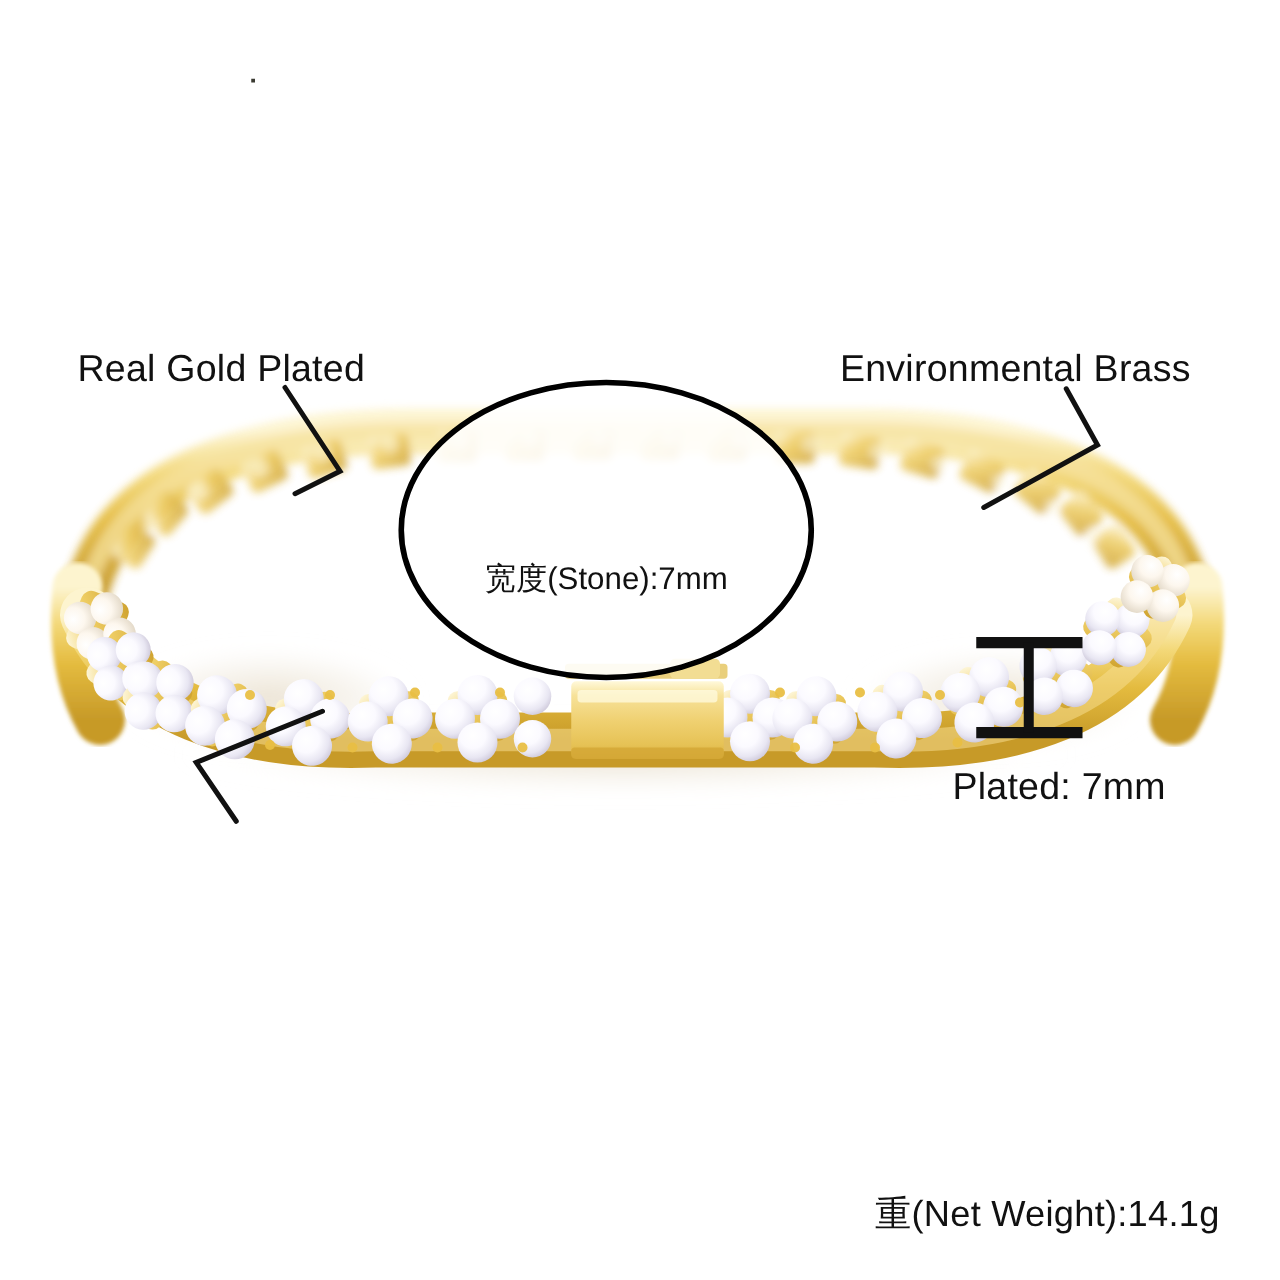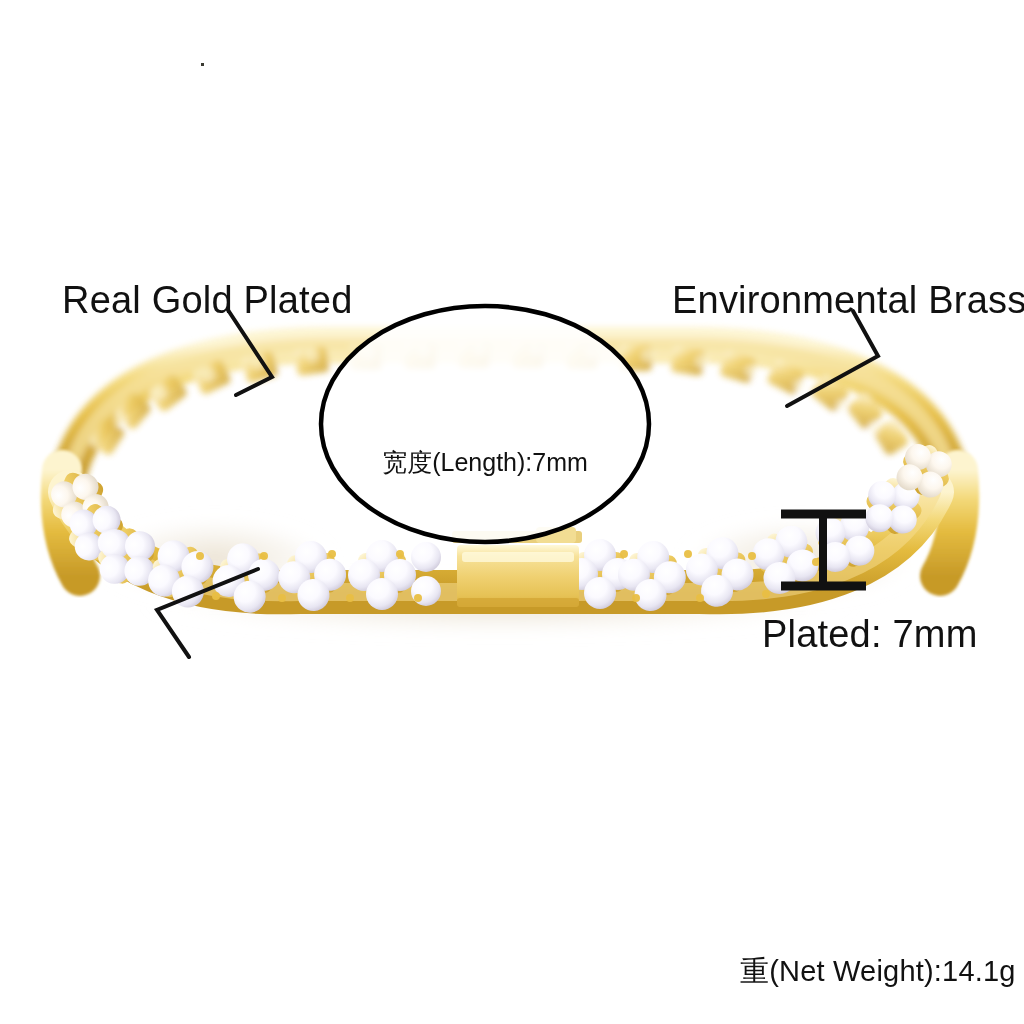--- a/index.html
+++ b/index.html
@@ -26,22 +26,22 @@
   }
 
   
   .anno {
     position: absolute;
     white-space: nowrap;
     color: #111111;
     font-weight: 400;
     letter-spacing: .2px;
   }
-  .anno-lg { font-size: 38px; }
-  .anno-md { font-size: 29px; margin-left: 40px; }
+  .anno-lg { font-size: 30px; }
+  .anno-md { font-size: 29px; }
 
   .sup {
     font-size: .62em;
     vertical-align: super;
     line-height: 0;
   }
 
   
   #oval-wrap {
     position: absolute;
@@ -339,21 +339,21 @@
       <line x1="781" y1="514" x2="866" y2="514" stroke="#111" stroke-width="9" stroke-linecap="butt"></line>
       <line x1="781" y1="586" x2="866" y2="586" stroke="#111" stroke-width="9" stroke-linecap="butt"></line>
       <line x1="823" y1="514" x2="823" y2="586" stroke="#111" stroke-width="8"></line>
     </g>
   </svg>
 
   <div id="oval-wrap">
     <svg viewBox="0 0 334 242">
       <ellipse cx="167" cy="121" rx="164" ry="118" fill="#ffffff" fill-opacity="0.9" stroke="#000000" stroke-width="4.5"></ellipse>
     </svg>
-    <div class="oval-text" id="oval-line2">宽度(Length):7mm</div>
+    <div class="oval-text" id="oval-line2">宽度(Stone):7mm</div>
   </div>
 
   <div class="anno anno-lg" style="left:62px; top:279px;">Real Gold Plated</div>
 
   <div class="anno anno-lg" style="left:672px; top:279px;">Environmental Brass</div>
 
 
   <div class="anno anno-lg" style="left:762px; top:613px;">Plated: 7mm</div>
 
   <div class="anno anno-md" style="left:700px; top:952px;">重(Net Weight):14.1g</div>

